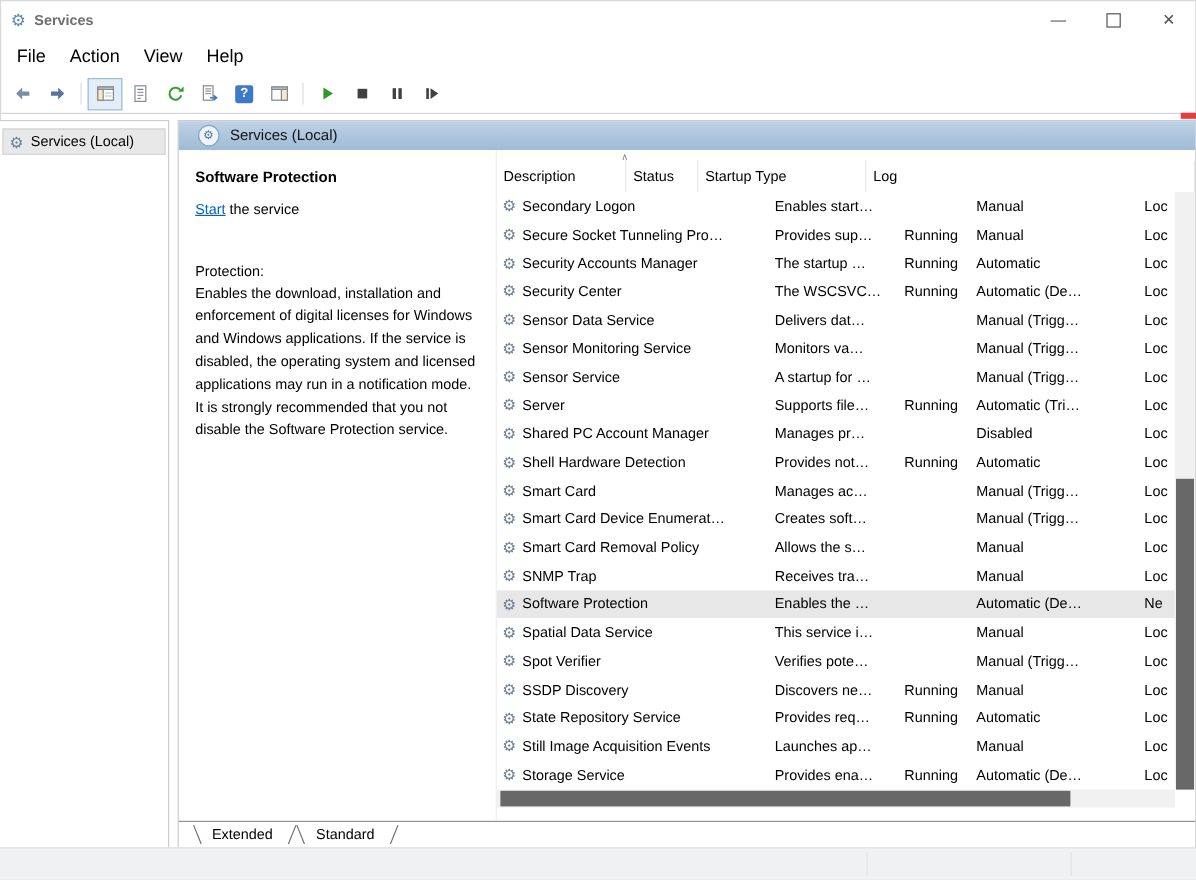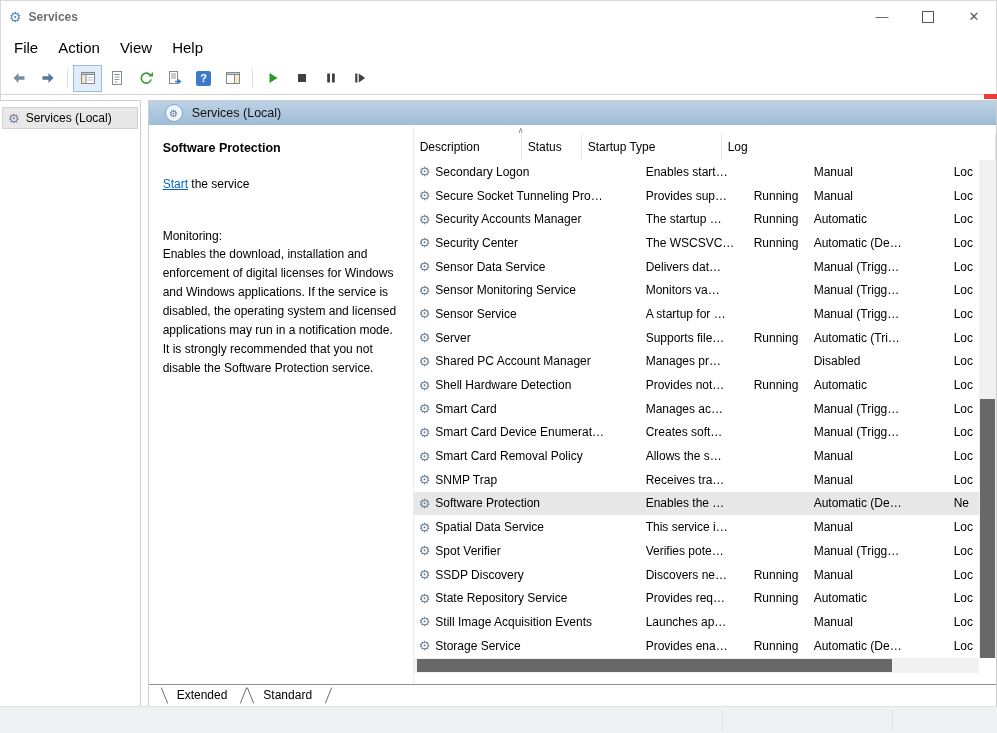--- a/index.html
+++ b/index.html
@@ -41,21 +41,21 @@
   .content-panel{flex:1;box-sizing:border-box;border:1px solid #cdcdcd;display:flex;flex-direction:column;background:#fff;}
   
   .band{height:24px;background:linear-gradient(#bdd2e6,#9fbbd5);display:flex;align-items:center;
     padding-left:16px;gap:9px;font-size:12.5px;color:#111;flex:0 0 auto;}
   .band-icon{width:16px;height:16px;border-radius:50%;background:#eef4fa;border:1px solid #7da7cd;
     display:flex;align-items:center;justify-content:center;font-size:10px;color:#5a7a9a;}
   
   .content-body{flex:1;display:flex;overflow:hidden;}
   .desc-pane{width:264px;box-sizing:border-box;padding:16px 14px 0 14px;flex:0 0 auto;}
   .svc-title{font-weight:bold;font-size:12.5px;}
-  .start-line{margin-top:22px;}
+  .start-line{margin-top:12px;}
   .link{color:#0563c1;text-decoration:underline;}
   .desc-label{margin-top:38px;}
   .desc-text{margin-top:2px;line-height:19px;width:236px;}
   
   .table-area{flex:1;position:relative;border-left:1px solid #ededed;padding-top:9px;box-sizing:border-box;}
   .sort-caret{position:absolute;top:1px;left:104px;font-size:8px;color:#808080;}
   .thead{display:flex;height:26px;align-items:center;}
   .hcell{box-sizing:border-box;padding:0 6px;height:100%;display:flex;align-items:center;
     border-right:1px solid #e5e5e5;white-space:nowrap;overflow:hidden;flex:0 0 auto;}
   .w-name{width:226px;}
@@ -211,21 +211,21 @@
       <span>Services (Local)</span>
     </div>
 
     <div class="content-body">
 
       <div class="desc-pane">
         <div class="svc-title">Software Protection</div>
         <div class="start-line">
           <span class="link">Start</span><span> the service</span>
         </div>
-        <div class="desc-label">Monitoring:</div>
+        <div class="desc-label">Protection:</div>
         <div class="desc-text">Enables the download, installation and enforcement of digital licenses for Windows and Windows applications. If the service is disabled, the operating system and licensed applications may run in a notification mode. It is strongly recommended that you not disable the Software Protection service.</div>
       </div>
 
       <div class="table-area">
         <span class="sort-caret">∧</span>
         <div class="thead">
           <div class="hcell w-desc">Description</div>
           <div class="hcell w-status">Status</div>
           <div class="hcell w-startup">Startup Type</div>
           <div class="hcell w-logon">Log</div>

